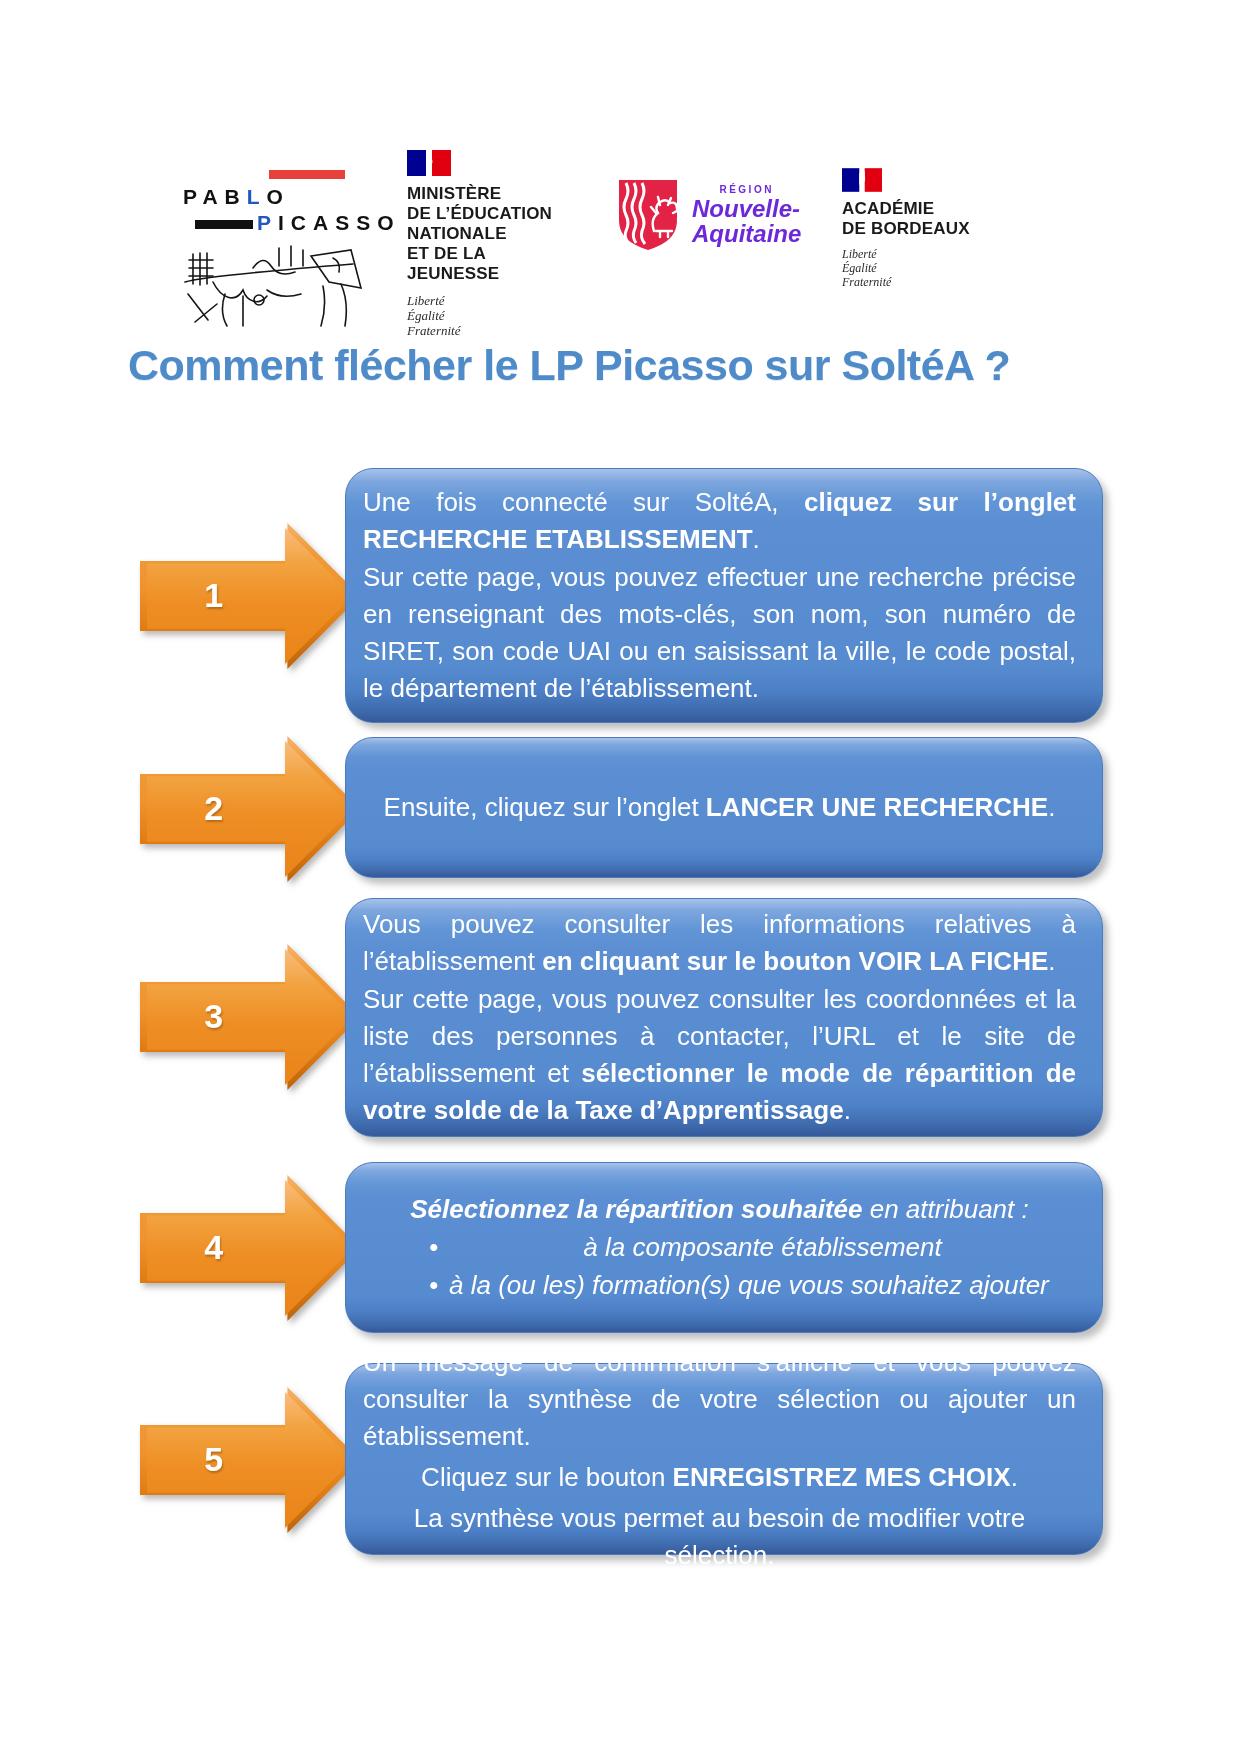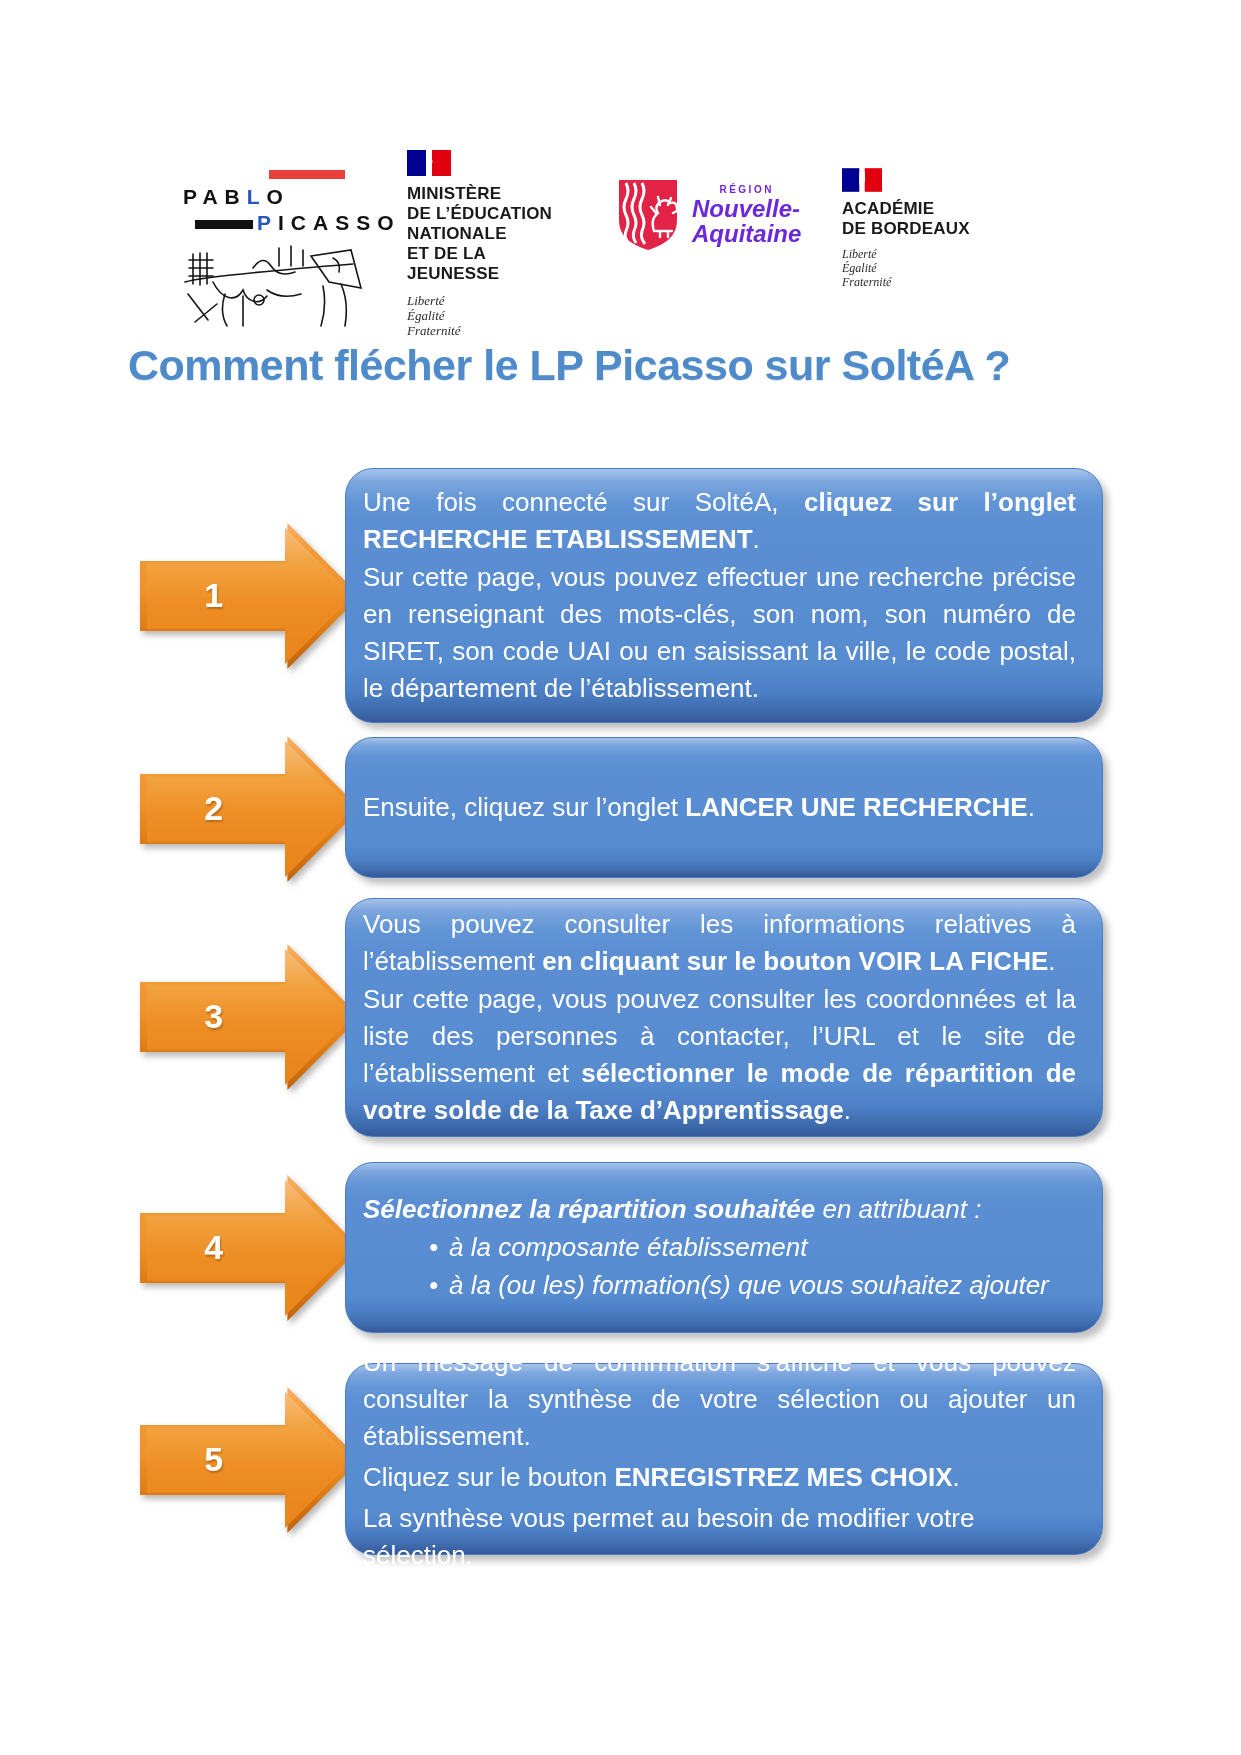--- a/index.html
+++ b/index.html
@@ -49,21 +49,21 @@
           color:#fff;font-size:26px;line-height:37px;
           background:linear-gradient(180deg,#a6c2eb 0%,#7da6de 5%,#6195d6 13%,
                      var(--box-blue) 22%,#578bd0 78%,#4c7fc5 88%,#3f6cae 95%,#35599a 100%);
           border:1px solid #4a7bbd;
           box-shadow:5px 6px 7px rgba(90,90,90,.38);}
   .step-1 .bubble{top:468px;height:255px;}
   .step-2 .bubble{top:737px;height:141px;}
   .step-3 .bubble{top:898px;height:239px;}
   .step-4 .bubble{top:1162px;height:171px;font-style:italic;}
   .step-5 .bubble{top:1363px;height:192px;}
-  .para{margin:1px 0;}
+  .para{margin:1px 0;text-align:center;}
   .step-5 .para{margin:4px 0;}
   .para.justify{text-align:justify;}
   .para b{font-weight:700;}
   .para.bullet{position:relative;padding-left:86px;}
   .bullet-mark{position:absolute;left:66px;top:0;}
 
   
   .arrow{position:absolute;left:140px;width:220px;height:146px;
          filter:drop-shadow(3px 4px 3px rgba(110,110,110,.5));}
   .step-1 .arrow{top:523px;}

